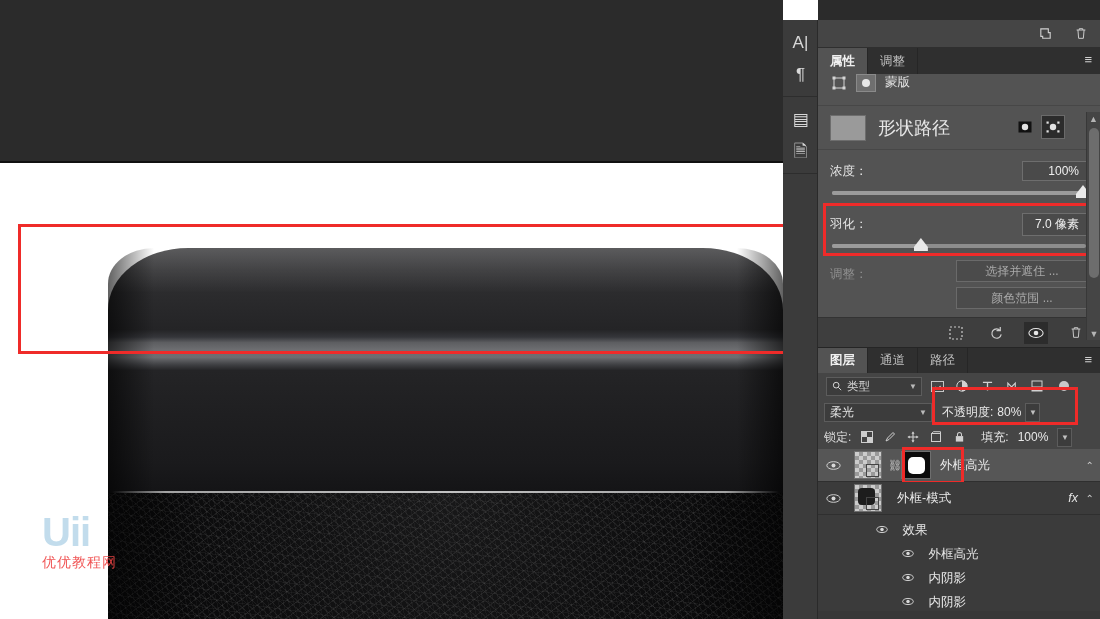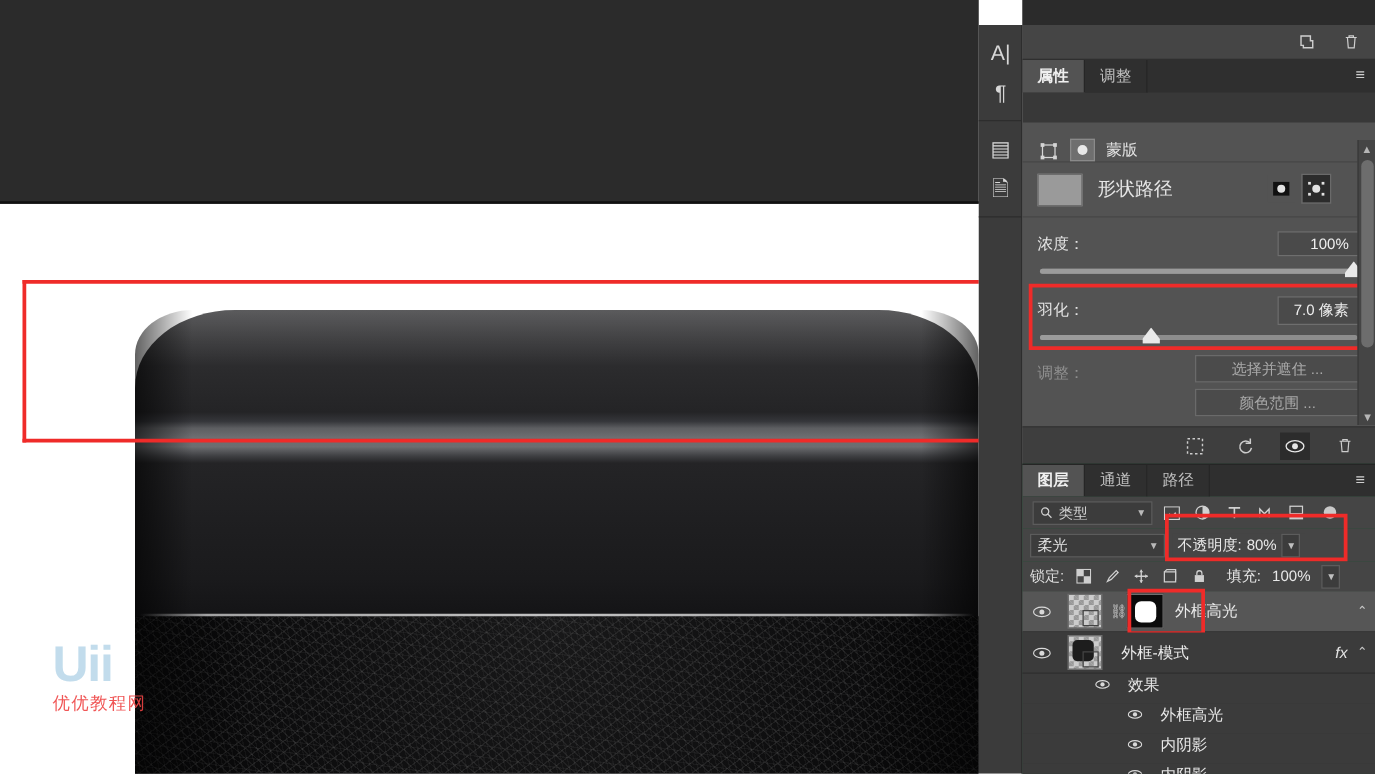--- a/index.html
+++ b/index.html
@@ -80,32 +80,32 @@
   .toolrow-icon { width: 18px; height: 18px; color: #cfcfcf; display:flex; align-items:center; justify-content:center; }
 
   
   .tabbar { height: 26px; background: #2f2f2f; display: flex; align-items: stretch; position: relative; }
   .tab { padding: 0 12px; display: flex; align-items: center; font-size: 12.5px; color: #c0c0c0;
     background: #2f2f2f; border-right: 1px solid #262626; }
   .tab.active { background: #535353; color: #f0f0f0; font-weight: bold; }
   .tab-menu { position: absolute; right: 8px; top: 5px; color: #cfcfcf; font-size: 13px; line-height: 14px; }
 
   .props-body { background: #535353; }
-  .props-row1 { height: 32px; display: flex; align-items: flex-end; gap: 9px; padding: 0 12px;
-    border-bottom: 1px solid #474747; margin-top: 24px; }
+  .props-row1 { height: 32px; display: flex; align-items: flex-start; gap: 9px; padding: 0 12px;
+    border-bottom: 1px solid #474747; }
   .mini-icon { width: 17px; height: 17px; display: flex; align-items: center; justify-content: center; color: #d5d5d5; }
   .mask-chip { width: 20px; height: 18px; background: #6f6f6f; border: 1px solid #8a8a8a; display:flex;
     align-items:center; justify-content:center; }
   .mask-chip .dot { width: 8px; height: 8px; border-radius: 50%; background: #e8e8e8; }
   .props-label { font-size: 12.5px; color: #e3e3e3; }
 
   .shape-row { height: 44px; display: flex; align-items: center; padding: 0 12px; gap: 12px;
     border-bottom: 1px solid #474747; position: relative; }
   .shape-thumb { width: 36px; height: 26px; background: #9a9a9a; border: 1px solid #6d6d6d; }
-  .shape-name { font-size: 15px; color: #e6e6e6; }
+  .shape-name { font-size: 18px; color: #e6e6e6; }
   .shape-btns { position: absolute; right: 36px; top: 10px; display: flex; gap: 6px; }
   .sq-btn { width: 22px; height: 22px; background: #535353; display: flex; align-items: center;
     justify-content: center; color: #e2e2e2; }
   .sq-btn.active { background: #2c2c2c; outline: 1px solid #6a6a6a; }
 
   .slider-block { padding: 10px 12px 6px 12px; position: relative; }
   .slider-line { display: flex; align-items: center; justify-content: space-between; height: 22px; }
   .slider-label { font-size: 12.5px; color: #e4e4e4; }
   .slider-value { background: #4a4a4a; border: 1px solid #6e6e6e; color: #efefef; font-size: 12px;
     padding: 2px 8px; min-width: 66px; text-align: right; }
@@ -129,21 +129,21 @@
   .ftr-icon { width: 24px; height: 22px; display: flex; align-items: center; justify-content: center; color: #cccccc; }
   .ftr-icon.active { background: #2c2c2c; }
 
   
   .vscroll { position: absolute; right: 0; top: 112px; width: 14px; height: 228px; background: #454545;
     border-left: 1px solid #383838; }
   .vscroll .arrow { height: 13px; color: #b5b5b5; font-size: 9px; display: flex; align-items: center; justify-content: center; }
   .vscroll .thumb { position: absolute; left: 2px; top: 16px; width: 10px; height: 150px; background: #6d6d6d; border-radius: 5px; }
 
   
-  .layers { background: #14532d; position: relative; }
+  .layers { background: #a21caf; position: relative; }
   .layers-tabbar { height: 26px; background: #2f2f2f; display: flex; position: relative; border-top: 1px solid #252525; }
   .filter-row { height: 26px; display: flex; align-items: center; gap: 8px; padding: 0 8px; background: #454545; }
   .filter-select { width: 96px; height: 19px; background: #3c3c3c; border: 1px solid #5c5c5c;
     display: flex; align-items: center; gap: 5px; padding: 0 5px; color: #d5d5d5; font-size: 11.5px; position: relative; }
   .filter-select .caret { position: absolute; right: 4px; font-size: 8px; color: #b9b9b9; }
   .filter-icons { display: flex; gap: 11px; align-items: center; color: #d2d2d2; }
   .fi { width: 14px; height: 14px; display: flex; align-items: center; justify-content: center; font-size: 12px; }
   .toggle-dot { width: 10px; height: 10px; border-radius: 50%; background: #c9c9c9; margin-left: 4px; }
 
   .blend-row { height: 26px; display: flex; align-items: center; gap: 6px; padding: 0 6px;
@@ -181,21 +181,21 @@
   .link-icon { width: 10px; color: #cfcfcf; font-size: 11px; text-align: center; }
   .mask-thumb { width: 30px; height: 28px; background: #0b0b0b; border: 1px solid #6e6e6e;
     display: flex; align-items: center; justify-content: center; margin-left: 3px; }
   .mask-thumb .white { width: 17px; height: 17px; background: #ffffff; border-radius: 5px; }
   .layer-name { font-size: 12.5px; color: #eaeaea; margin-left: 9px; }
   .fx-cell { position: absolute; right: 22px; font-size: 12.5px; color: #e4e4e4; font-style: italic; }
   .chev-cell { position: absolute; right: 6px; font-size: 10px; color: #c9c9c9; }
   .mask-anno { position: absolute; left: 84px; top: -2px; width: 62px; height: 37px;
     border: 3px solid #ef2b29; pointer-events: none; }
 
-  .effect-row { height: 24px; display: flex; align-items: flex-start; background: #3b3b3b; }
+  .effect-row { height: 24px; display: flex; align-items: flex-end; background: #3b3b3b; }
   .effect-row .eye-cell { width: 30px; }
   .effect-name { font-size: 12.5px; color: #e6e6e6; }
   .indent1 { padding-left: 56px; }
   .indent2 { padding-left: 82px; }
   .eye-sm { width: 16px; display: flex; align-items: center; justify-content: center; color: #d9d9d9; font-size: 10px; }
 </style>
 </head>
 <body>
 
 <div id="app">

